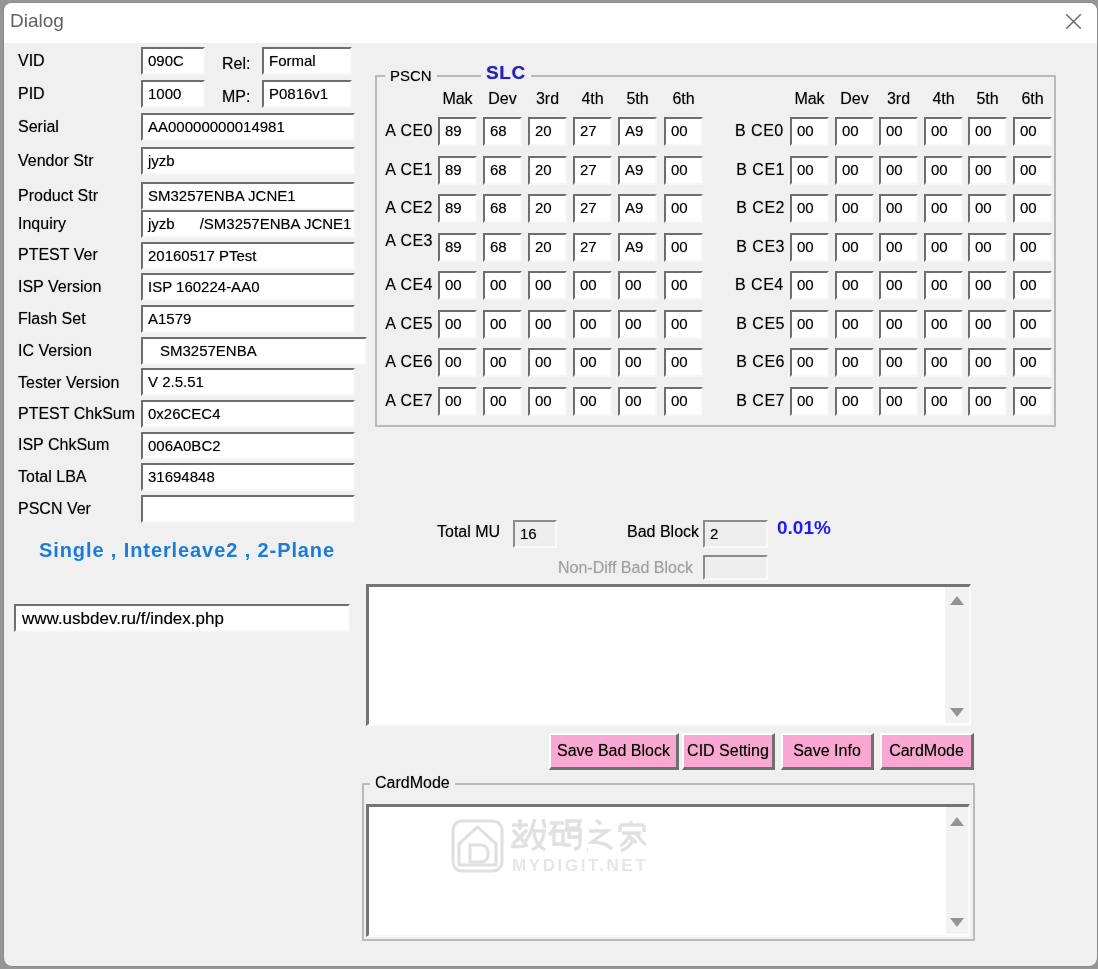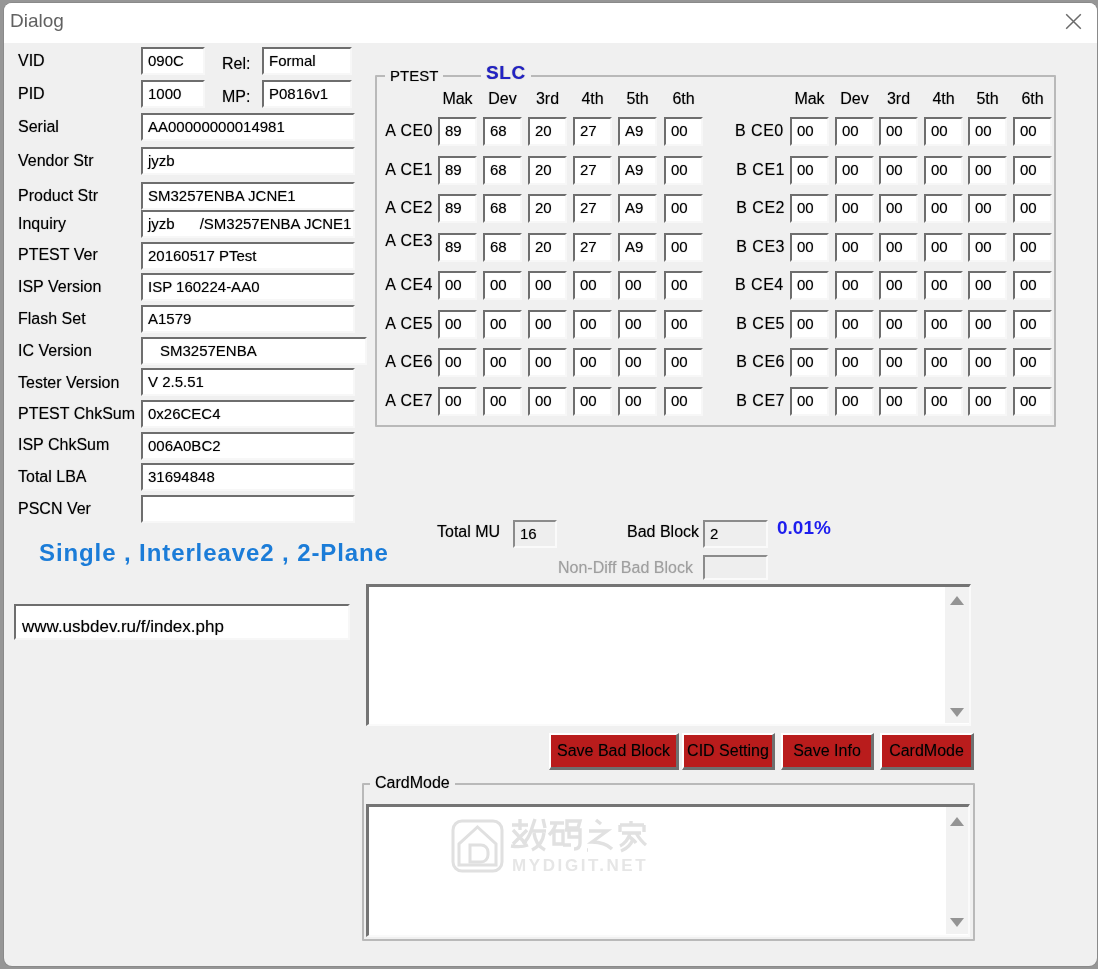--- a/index.html
+++ b/index.html
@@ -5,21 +5,21 @@
 #stage{position:absolute;left:0;top:0;width:1098px;height:969px;filter:blur(0.55px)}
 #win{position:absolute;left:4px;top:3px;width:1093px;height:963px;background:#f0f0f0;border-radius:8px;box-shadow:0 0 0 1px #8a8a8a}
 #tbar{position:absolute;left:4px;top:3px;width:1093px;height:40px;background:#ffffff;border-radius:8px 8px 0 0}
 #title{position:absolute;left:10px;top:10px;font-size:19px;color:#616161}
 .lab{position:absolute;font-size:16px;line-height:18px;color:#000;white-space:pre;text-shadow:0 0 1px rgba(40,40,40,.5)}
 .lab2{position:absolute;font-size:16px;line-height:18px;color:#9f9f9f;white-space:pre;text-shadow:0 0 1px rgba(160,160,160,.5)}
 .tb{position:absolute;background:#fff;border-style:solid;border-width:2px;border-color:#6e6e6e #f7f7f7 #f7f7f7 #6e6e6e;font-size:15px;color:#000;white-space:pre;text-shadow:0 0 1px rgba(40,40,40,.5)}
 .gbx{position:absolute;background:#eeeeee;border-style:solid;border-width:2px;border-color:#8b8b8b #fafafa #fafafa #8b8b8b;font-size:15px;color:#000;white-space:pre;text-shadow:0 0 1px rgba(40,40,40,.5)}
 .grp{position:absolute;border:2px solid #b9b9b9;border-radius:1px}
 .gt{position:absolute;background:#f0f0f0;font-size:16px;color:#000;padding:0 5px;white-space:pre;text-shadow:0 0 1px rgba(40,40,40,.5)}
-.btn{position:absolute;background:#b91c1c;border-style:solid;border-width:2px 3px 3px 2px;border-color:#ffffff #6f6f6f #6f6f6f #ffffff;font-size:16px;color:#000;text-align:center;text-shadow:0 0 1px rgba(40,40,40,.5)}
+.btn{position:absolute;background:#f9a8d4;border-style:solid;border-width:2px 3px 3px 2px;border-color:#ffffff #6f6f6f #6f6f6f #ffffff;font-size:16px;color:#000;text-align:center;text-shadow:0 0 1px rgba(40,40,40,.5)}
 .ta{position:absolute;background:#fff;border-style:solid;border-width:3px 2px 2px 3px;border-color:#747474 #fafafa #fafafa #747474}
 .sb{position:absolute;background:#f2f2f2}
 .aup{position:absolute;width:0;height:0;border-left:7px solid transparent;border-right:7px solid transparent;border-bottom:9px solid #949494}
 .adn{position:absolute;width:0;height:0;border-left:7px solid transparent;border-right:7px solid transparent;border-top:9px solid #949494}
 .blue{position:absolute;font-weight:bold;white-space:pre}
 </style></head><body>
 <div id="stage">
 <div id="win"></div>
 <div id="tbar"></div>
 <div id="title">Dialog</div>
@@ -54,24 +54,24 @@
 <div class="lab" style="left:18px;top:436px">ISP ChkSum</div>
 <div class="tb" style="left:141px;top:432px;width:205px;height:21px;padding:3px 0 0 5px">006A0BC2</div>
 <div class="lab" style="left:18px;top:468px">Total LBA</div>
 <div class="tb" style="left:141px;top:463px;width:205px;height:21px;padding:3px 0 0 5px">31694848</div>
 <div class="lab" style="left:18px;top:500px">PSCN Ver</div>
 <div class="tb" style="left:141px;top:495px;width:205px;height:21px;padding:3px 0 0 5px"></div>
 <div class="lab" style="left:222px;top:55px">Rel:</div>
 <div class="tb" style="left:262px;top:47px;width:81px;height:21px;padding:3px 0 0 5px">Formal</div>
 <div class="lab" style="left:222px;top:88px">MP:</div>
 <div class="tb" style="left:262px;top:80px;width:81px;height:21px;padding:3px 0 0 5px">P0816v1</div>
-<div class="blue" style="left:39px;top:539px;font-size:24px;letter-spacing:0.9px;color:#1b7cd8">Single , Interleave2 , 2-Plane</div>
-<div class="tb" style="left:14px;top:604px;width:326px;height:21px;padding:11px 0 0 6px;font-size:17px">www.usbdev.ru/f/index.php</div>
+<div class="blue" style="left:39px;top:539px;font-size:20px;letter-spacing:0.9px;color:#1b7cd8">Single , Interleave2 , 2-Plane</div>
+<div class="tb" style="left:14px;top:604px;width:326px;height:21px;padding:3px 0 0 6px;font-size:17px">www.usbdev.ru/f/index.php</div>
 <div class="grp" style="left:375px;top:75px;width:677px;height:348px"></div>
-<div class="gt" style="left:385px;top:67px;font-size:15px">PTEST</div>
+<div class="gt" style="left:385px;top:67px;font-size:15px">PSCN</div>
 <div class="gt blue" style="left:481px;top:62px;font-size:19px;letter-spacing:0.6px;color:#2222c4">SLC</div>
 <div class="lab" style="left:438px;top:90px;width:39px;text-align:center">Mak</div>
 <div class="lab" style="left:790px;top:90px;width:39px;text-align:center">Mak</div>
 <div class="lab" style="left:483px;top:90px;width:39px;text-align:center">Dev</div>
 <div class="lab" style="left:835px;top:90px;width:39px;text-align:center">Dev</div>
 <div class="lab" style="left:528px;top:90px;width:39px;text-align:center">3rd</div>
 <div class="lab" style="left:879px;top:90px;width:39px;text-align:center">3rd</div>
 <div class="lab" style="left:573px;top:90px;width:39px;text-align:center">4th</div>
 <div class="lab" style="left:924px;top:90px;width:39px;text-align:center">4th</div>
 <div class="lab" style="left:618px;top:90px;width:39px;text-align:center">5th</div>

